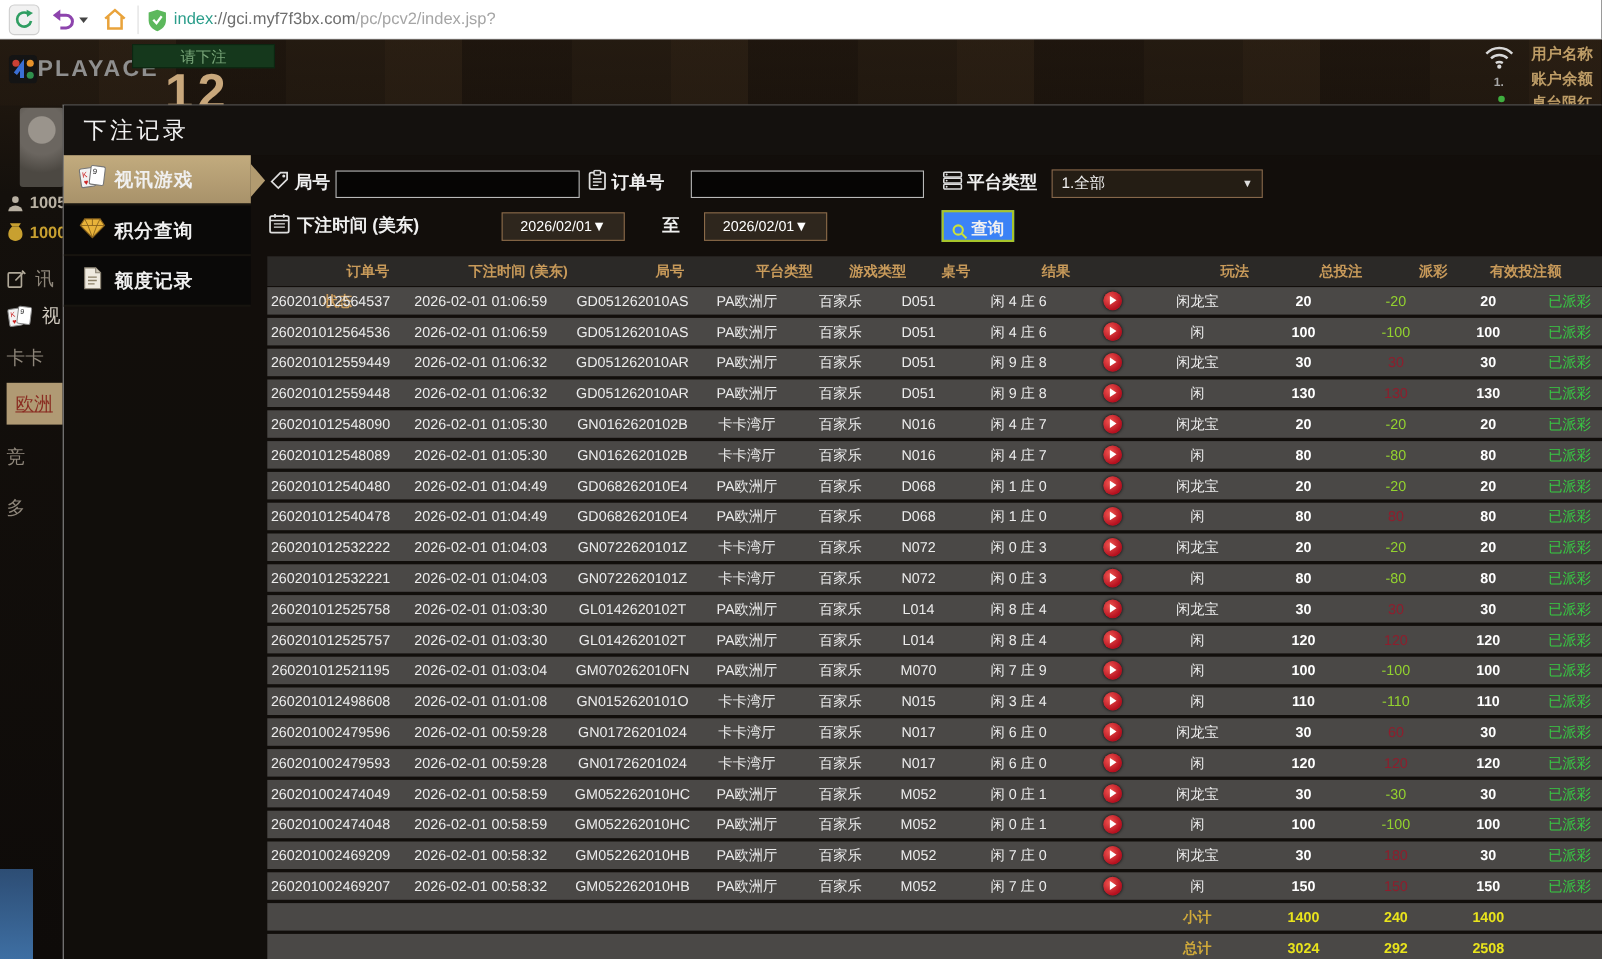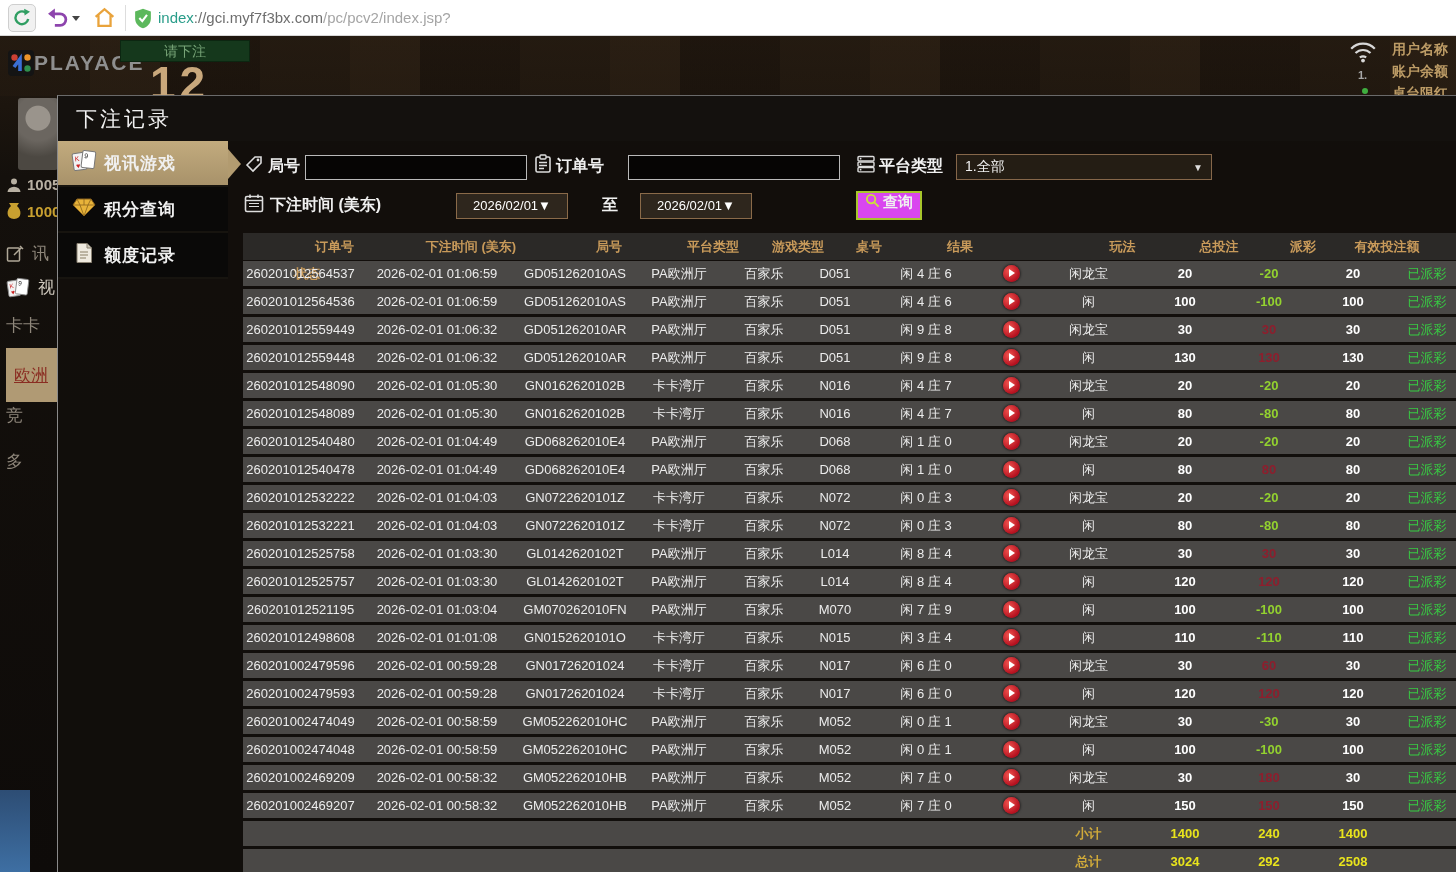--- a/index.html
+++ b/index.html
@@ -31,21 +31,21 @@
   #countdown { position:absolute; left:150px; top:20px; font-size:46px; font-weight:bold; color:#c9a87c; letter-spacing:4px; }
   #avatar { position:absolute; left:18px; top:62px; width:40px; height:72px; border-radius:3px;
     background:radial-gradient(circle at 50% 28%, #9a948c 0 12px, #6b6660 13px 40%, #4c4842 70%); }
   .bg-stat { position:absolute; display:flex; align-items:center; gap:5px; font-size:15px; font-weight:bold; }
   #stat-user { left:6px; top:140px; color:#b9b1a3; }
   #stat-balance { left:6px; top:166px; color:#c8a030; }
   .lobby-item { position:absolute; left:6px; display:flex; align-items:center; gap:8px; font-size:17px; color:#8e867a; }
   #lobby-edit { top:206px; }
   #lobby-video { top:240px; color:#cfc8bd; }
   #lobby-kaka { top:278px; }
-  #lobby-euro { top:312px; width:51px; height:54px; background:#b09a74; color:#8a2d22; padding-left:8px;text-decoration:underline; }
+  #lobby-euro { top:312px; width:51px; height:38px; background:#b09a74; color:#8a2d22; padding-left:8px;text-decoration:underline; }
   #lobby-jing { top:368px; }
   #lobby-duo { top:414px; }
   #blue-corner { position:absolute; left:0; top:754px; width:30px; height:82px; background:linear-gradient(180deg,#2d4d74,#3e6fa3); }
   #info-tr { position:absolute; left:1344px; top:2px; color:#bd9c66; font-size:14px; font-weight:bold; }
   #wifi { position:absolute; left:4px; top:2px; }
   #info-lines { position:absolute; left:48px; top:0; width:70px; line-height:22px; white-space:nowrap; }
   #info-nums { position:absolute; left:14px; top:30px; font-size:11px; color:#a8a8a8; line-height:15px; }
   .gdot { display:inline-block; width:6px; height:6px; border-radius:50%; background:#3fae3f; margin-left:4px; }
 
   
@@ -65,30 +65,30 @@
 
   
   .flabel { position:absolute; font-size:16px; font-weight:bold; color:#f0f0f0; white-space:nowrap; }
   .ficon { position:absolute; }
   .ftext { position:absolute; height:25px; background:#060504; border:1px solid #b9b9b9; color:#eee; font-size:13px; padding:0 6px; }
   .fselect { position:absolute; height:26px; background:#241d14; border:1px solid #86674a; color:#f0f0f0; font-size:14px;
     display:flex; align-items:center; padding:0 8px; cursor:pointer; }
   .fselect .caret { margin-left:auto; font-size:10px; color:#ddd; }
   .fdate { position:absolute; width:112px; height:26px; background:#2e261d; border:1px solid #8a6a49; color:#fff; font-size:13px;
     text-align:center; line-height:24px; cursor:pointer; }
-  #search-btn { position:absolute; left:628px; top:50px; width:66px; height:29px; background:#d946ef; border:2px solid #a7c52b;
-    display:flex; align-items:flex-start; justify-content:center; gap:3px; color:#f0f0f0; font-size:15px; font-weight:bold; cursor:pointer; }
+  #search-btn { position:absolute; left:628px; top:50px; width:66px; height:29px; background:#3b82f6; border:2px solid #a7c52b;
+    display:flex; align-items:flex-end; justify-content:center; gap:3px; color:#f0f0f0; font-size:15px; font-weight:bold; cursor:pointer; }
 
   
   #tablebox { position:absolute; left:15px; top:92px; width:1214px; }
   .c { display:inline-block; vertical-align:top; text-align:center; font-size:13px; line-height:25px;
        overflow:hidden; white-space:nowrap; color:#ececec; }
   .c-order{width:115px}.c-time{width:158px}.c-game{width:118px}.c-platform{width:90px}
   .c-gtype{width:80px}.c-table{width:62px}.c-result{width:120px}.c-play{width:50px}
-  .c-bet{width:105px}.c-total{width:88px;font-weight:bold;color:#fff}.c-payout{width:80px;font-weight:bold}
+  .c-bet{width:105px}.c-total{width:88px;font-weight:bold;color:#fff}.c-payout{width:80px;font-weight:normal}
   .c-valid{width:88px;font-weight:bold;color:#fff}.c-status{width:60px}
   #thead { height:27px; background:#2b2927; margin-bottom:1px;padding-left:34px; }
   #thead .c { line-height:27px; font-weight:bold; color:#c89a5a; }
   .trow { height:25px; background:#4a4846; margin-bottom:3px; }
   .sumrow { height:25px; background:#4a4846; margin-bottom:3px; }
   .loss { color:#93d22f !important; }
   .win  { color:#8e1e2d !important; }
   .sum-label { color:#cfa93a !important; font-weight:bold; }
   .sum-num { color:#e9e41c !important; font-weight:bold; }
   .st-paid { color:#38c943; }
@@ -284,21 +284,21 @@
       <svg width="20" height="20" viewBox="0 0 20 20">
         <rect x="2" y="2.5" width="16" height="4.4" rx="1" fill="none" stroke="#ddd" stroke-width="1.4"></rect>
         <rect x="2" y="8" width="16" height="4.4" rx="1" fill="none" stroke="#ddd" stroke-width="1.4"></rect>
         <rect x="2" y="13.5" width="16" height="4.4" rx="1" fill="none" stroke="#ddd" stroke-width="1.4"></rect>
         <circle cx="4.6" cy="4.7" r="0.9" fill="#ddd"></circle>
           <circle cx="4.6" cy="10.2" r="0.9" fill="#ddd"></circle>
           <circle cx="4.6" cy="15.7" r="0.9" fill="#ddd"></circle>
       </svg>
     </span>
     <span class="flabel" style="left:651px;top:15px">平台类型</span>
-    <div class="fselect" style="left:728px;top:13px;width:256px">
+    <div class="fselect" style="left:728px;top:13px;width:192px">
       <span>1.全部</span>
       <span class="caret">▼</span>
     </div>
 
     <span class="ficon" style="left:16px;top:52px">
       <svg width="20" height="20" viewBox="0 0 20 20">
         <rect x="1.5" y="3.5" width="17" height="15" rx="1.5" fill="none" stroke="#ddd" stroke-width="1.6"></rect>
         <path d="M1.5 7.5 H18.5" stroke="#ddd" stroke-width="1.4"></path>
         <path d="M6 1.5 V5 M14 1.5 V5" stroke="#ddd" stroke-width="1.6"></path>
         <path d="M5 10.5 H15 M5 13.5 H15" stroke="#ddd" stroke-width="1.2"></path>

